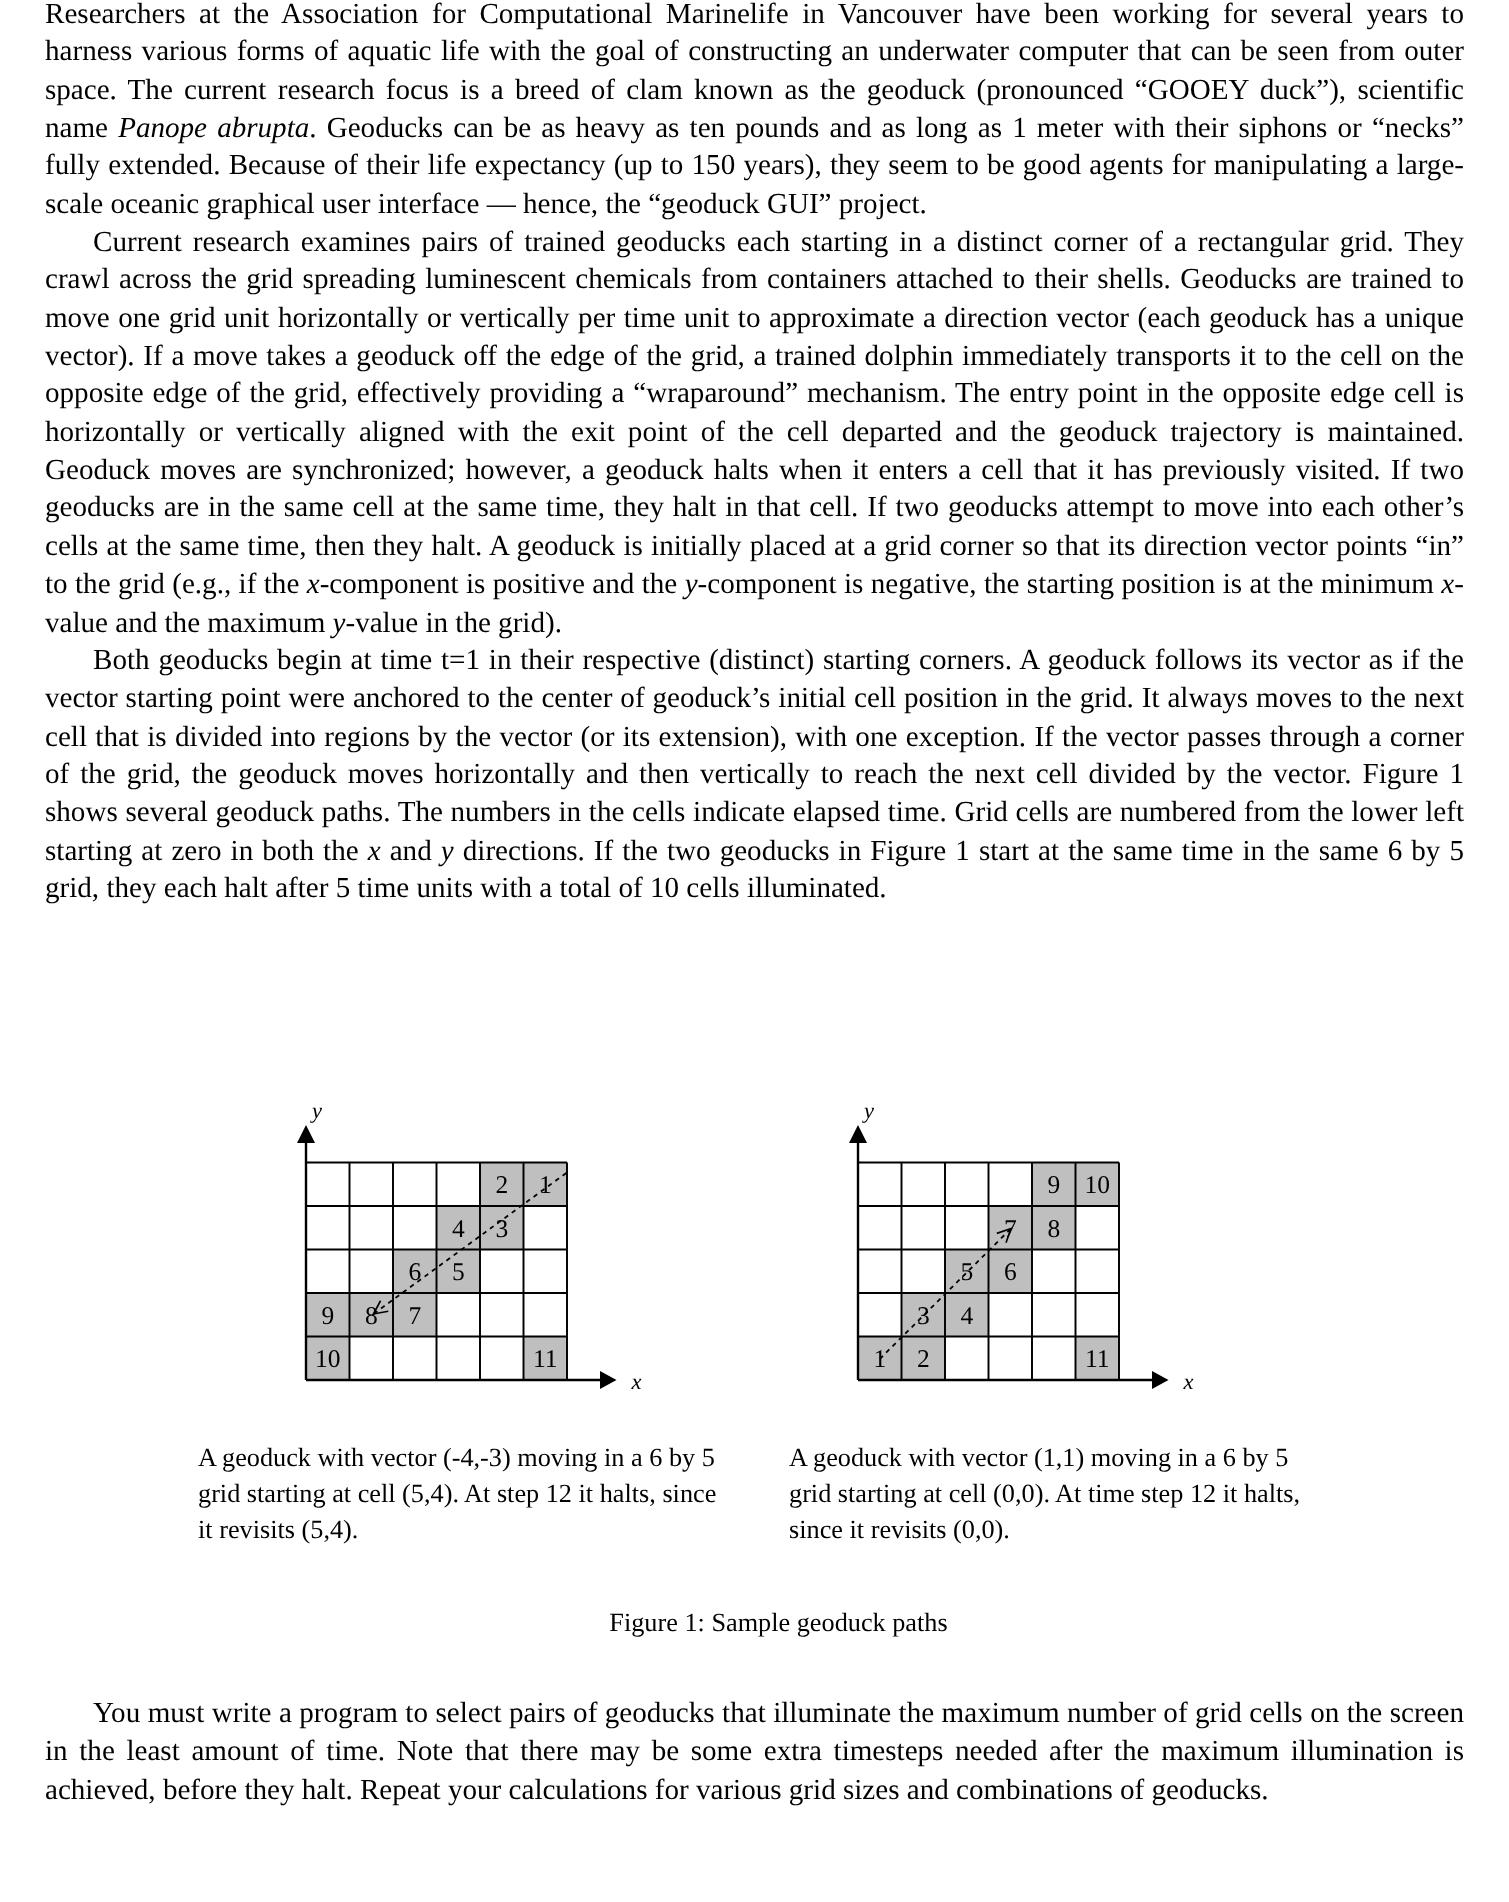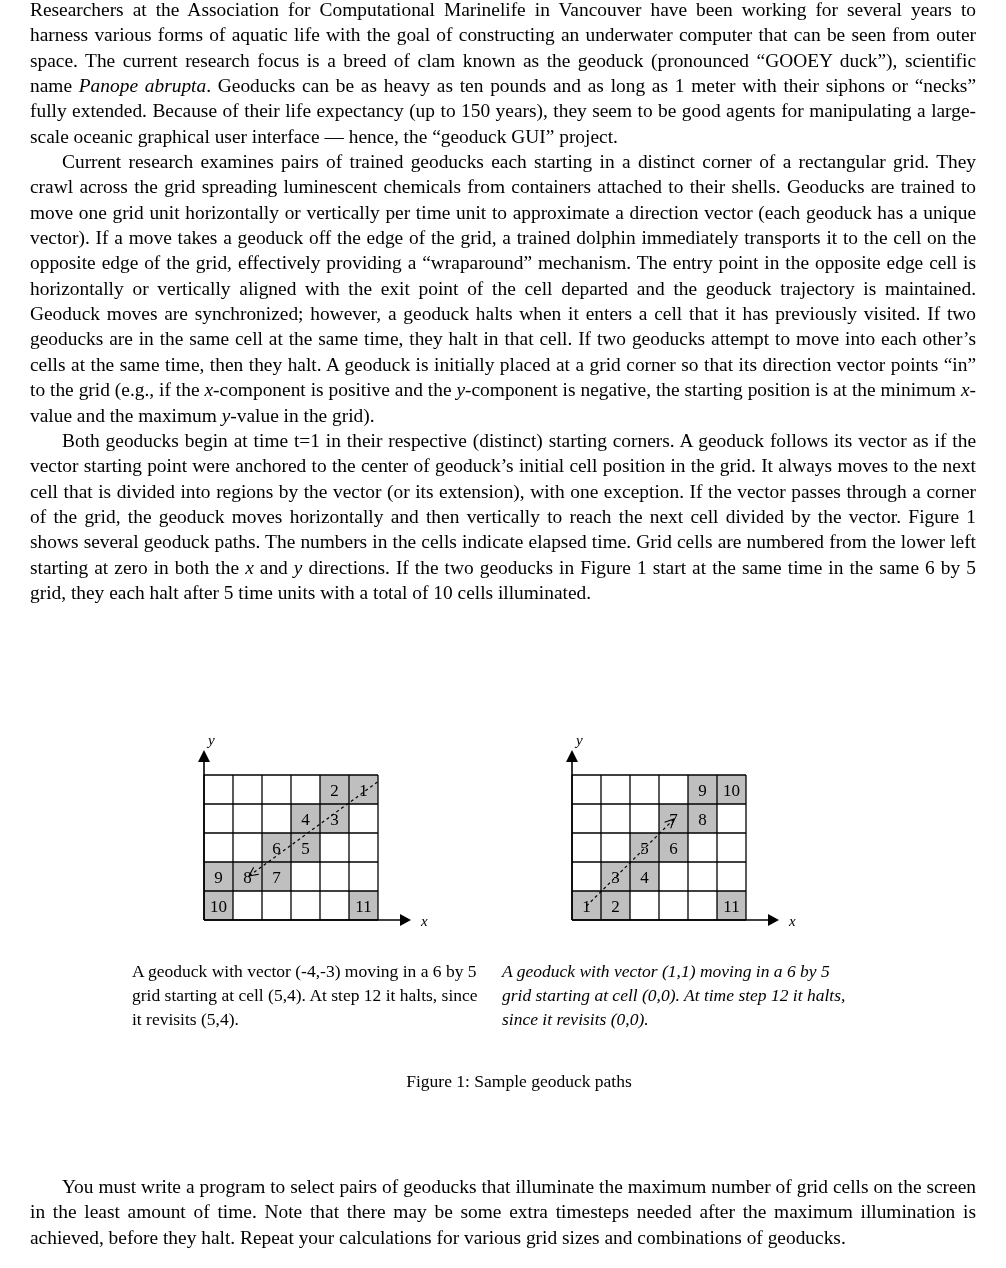--- a/index.html
+++ b/index.html
@@ -4,21 +4,21 @@
 <style>
   html, body { margin:0; padding:0; background:#ffffff; }
   body { width:1006px; height:1268px; position:relative; overflow:hidden;
     font-family:"DejaVu Serif","Liberation Serif",serif; color:#000; }
   .text { position:absolute; left:30px; width:946px; font-family:"Liberation Serif",serif;
     font-size:19.4px; line-height:25.35px; text-align:justify; }
   .text p { margin:0; text-indent:32px; }
   .text p.first { text-indent:0; }
   .text i { }
   #p-block { top:-3px; }
-  #final { top:1130px;margin-top:44px; }
+  #final { top:1130px; }
   .fig { position:absolute; }
   .caption { position:absolute; font-family:"Liberation Serif",serif; font-size:17.5px; line-height:24px; width:350px; }
   .figtitle { position:absolute; top:1071px; left:16px; width:1006px; text-align:center;
     font-family:"Liberation Serif",serif; font-size:17.5px; }
   svg text { font-family:"Liberation Serif",serif; }
 </style>
 </head>
 <body>
 
 <div class="text" id="p-block">
@@ -117,19 +117,19 @@
       <text x="144.5" y="94.5" font-size="17" text-anchor="middle">8</text>
       <text x="144.5" y="65.5" font-size="17" text-anchor="middle">9</text>
       <text x="173.5" y="65.5" font-size="17" text-anchor="middle">10</text>
       <text x="173.5" y="181.5" font-size="17" text-anchor="middle">11</text>
       <line x1="28.5" y1="176" x2="116" y2="89" stroke="#000" stroke-width="1.2" stroke-dasharray="3,3"></line>
       <polyline points="112.68150517401922,98.4333234912166 116,89 106.5478143986247,92.26438161941175" fill="none" stroke="#000" stroke-width="1.1"></polyline>
     </svg>
 </div>
 
 <div class="caption" style="left:132px; top:959px;">A geoduck with vector (-4,-3) moving in a 6 by 5 grid starting at cell (5,4). At step 12 it halts, since it revisits (5,4).</div>
-<div class="caption" style="left:502px; top:959px;font-style:italic;">A geoduck with vector (1,1) moving in a 6 by 5 grid starting at cell (0,0). At time step 12 it halts, since it revisits (0,0).</div>
+<div class="caption" style="left:526px; top:959px;">A geoduck with vector (1,1) moving in a 6 by 5 grid starting at cell (0,0). At time step 12 it halts, since it revisits (0,0).</div>
 
 <div class="figtitle">Figure 1: Sample geoduck paths</div>
 
 <div class="text" id="final">
   <p>You must write a program to select pairs of geoducks that illuminate the maximum number of grid cells on the screen in the least amount of time. Note that there may be some extra timesteps needed after the maximum illumination is achieved, before they halt. Repeat your calculations for various grid sizes and combinations of geoducks.</p>
 </div>
 
 </body></html>

